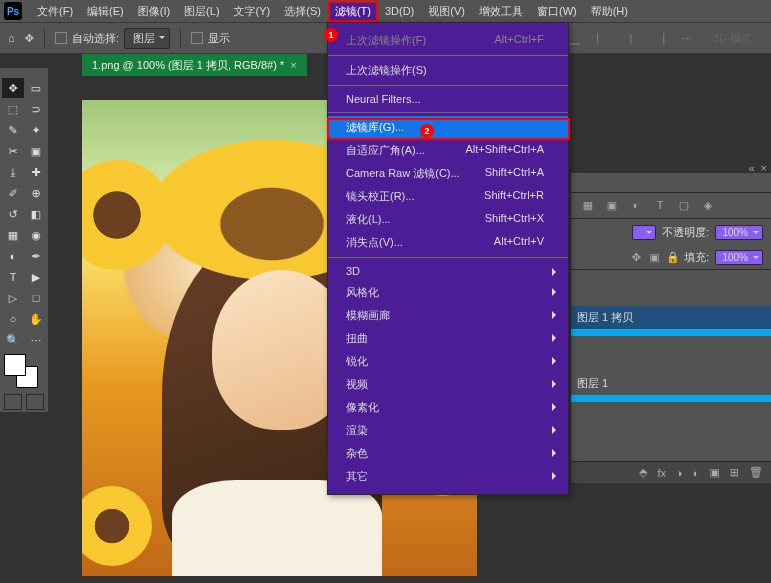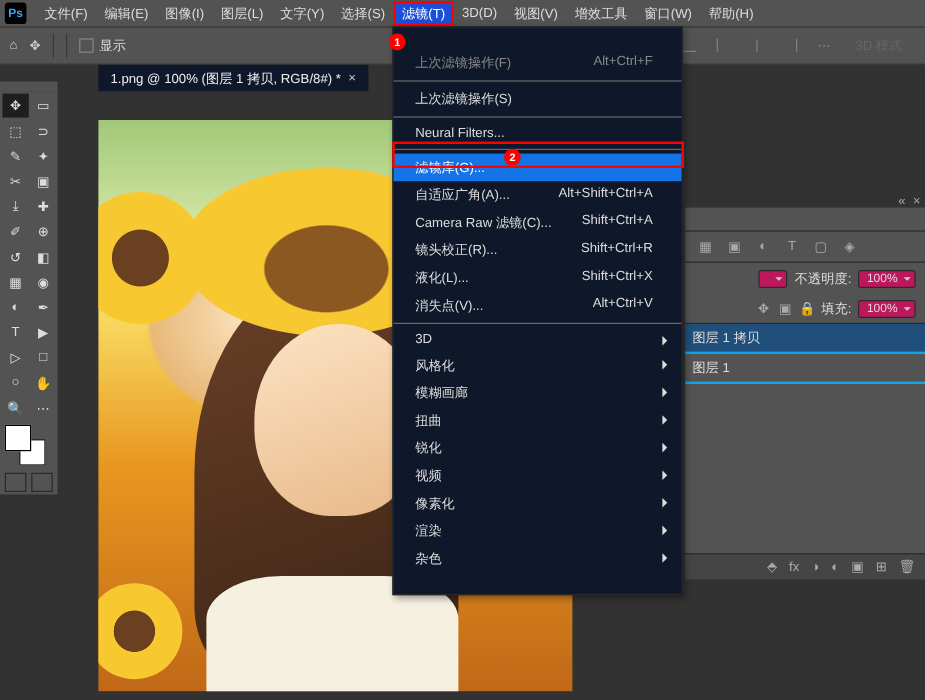--- a/index.html
+++ b/index.html
@@ -2,37 +2,37 @@
 <html><head>
 <meta charset="utf-8">
 <style>
 * { margin:0; padding:0; box-sizing:border-box; font-family:"Microsoft YaHei",Arial,sans-serif; font-size:11px; user-select:none; }
 body { background:#323232; width:771px; height:583px; overflow:hidden; position:relative; color:#ddd; }
 
 
 .menubar { height:22px; background:#535353; display:flex; align-items:center; padding-left:4px; }
 .ps-logo { width:18px; height:18px; background:#000000; border-radius:3px; margin-right:8px; display:flex; align-items:center; justify-content:center; color:#31a8ff; font-weight:bold; font-size:10px; }
 .menu-item { padding:3px 7px; color:#ddd; cursor:default; }
-.menu-item.open { background:#1d4ed8; color:#fff; border:2px solid #ff0000; padding:1px 5px; }
+.menu-item.open { background:#4c1d95; color:#fff; border:2px solid #ff0000; padding:1px 5px; }
 
 
 .optbar { height:32px; background:#535353; border-top:1px solid #383838; border-bottom:1px solid #383838; display:flex; align-items:center; padding:0 8px; gap:10px; }
 .home-icon,.tool-opt { color:#ccc; }
 .optbar .sep { width:1px; height:20px; background:#383838; }
 .auto-sel { display:flex; align-items:center; gap:5px; }
 .chk { width:12px; height:12px; border:1px solid #888; background:#535353; }
 .sel-dd { background:#444; border:1px solid #2a2a2a; padding:2px 14px 2px 8px; border-radius:2px; position:relative; }
 .sel-dd::after { content:""; position:absolute; right:4px; top:7px; border:3px solid transparent; border-top-color:#ccc; }
 .sm-icons { display:flex; gap:12px; margin-left:auto; color:#888; }
 .sm-icons span { width:16px; text-align:center; }
 .mode3d { color:#666; margin-left:8px; margin-right:8px; }
 
 
 .doctabs { height:22px; background:#323232; padding-left:82px; display:flex; }
-.doctab { background:#0f172a; padding:3px 10px; color:#eee; display:flex; align-items:center; gap:6px; font-size:11px;}
+.doctab { background:#15803d; padding:3px 10px; color:#eee; display:flex; align-items:center; gap:6px; font-size:11px;}
 .doctab .x { color:#ccc; }
 
 
 .toolbar { position:absolute; left:0; top:76px; width:48px; background:#535353; padding:2px; }
 .toolgrid { display:grid; grid-template-columns:22px 22px; gap:1px; }
 .tool { width:22px; height:20px; display:flex; align-items:center; justify-content:center; color:#ddd; }
 .tool.sel { background:#1f1f1f; }
 .swatch { position:relative; width:40px; height:36px; margin-top:4px; margin-left:2px; }
 .fg { position:absolute; width:22px; height:22px; background:#fff; border:1px solid #000; z-index:2; }
 .bg { position:absolute; left:12px; top:12px; width:22px; height:22px; background:#fff; border:1px solid #000; }
@@ -52,40 +52,40 @@
 .sf1{left:-20px;top:60px;width:110px;height:110px;}
 .sf2{left:300px;top:-10px;width:90px;height:90px;}
 .sf3{left:-10px;bottom:10px;width:80px;height:80px;}
 .sf4{left:310px;bottom:80px;width:100px;height:100px;}
 .hair{position:absolute;left:80px;top:130px;width:220px;height:330px;background:linear-gradient(160deg,#6b4028,#3a2414);border-radius:60% 60% 20% 20%;}
 .face{position:absolute;left:130px;top:170px;width:140px;height:160px;background:linear-gradient(160deg,#fce4c4,#e8b888);border-radius:50% 50% 45% 45%;}
 .hat{position:absolute;left:70px;top:40px;width:240px;height:140px;background:radial-gradient(ellipse at 50% 60%,#8a5820 0 30%,#f8c830 31% 80%,#e8a820 100%);border-radius:50%;}
 .dress{position:absolute;left:90px;top:380px;width:210px;height:120px;background:#f5f0e0;border-radius:30% 30% 0 0;}
 
 
-.dropdown { position:absolute; left:327px; top:22px; width:242px; background:#0f172a; border:1px solid #2a2a2a; box-shadow:2px 2px 6px rgba(0,0,0,.4); z-index:100; padding:18px 0;}
+.dropdown { position:absolute; left:327px; top:22px; width:242px; background:#4c1d95; border:1px solid #2a2a2a; box-shadow:2px 2px 6px rgba(0,0,0,.4); z-index:100; padding:6px 0;}
 .dd-item { display:flex; padding:4px 24px 4px 18px; color:#ddd; justify-content:space-between; position:relative;}
 .dd-item.dis { color:#888; }
 .dd-item.hl { background:#1473e6; color:#fff; }
 .dd-item.sub::after { content:""; position:absolute; right:8px; top:7px; border:4px solid transparent; border-left-color:#ddd; }
 .dd-sep { height:1px; background:#6a6a6a; margin:3px 0; }
 .dd-box { position:absolute; border:2px solid #ff0000; pointer-events:none; }
 .dd-box.hl { left:327px; top:118px; width:243px; height:22px; z-index:101;}
 .badge { position:absolute; width:14px; height:14px; border-radius:50%; background:#ff0000; color:#fff; display:flex; align-items:center; justify-content:center; font-size:9px; font-weight:bold; z-index:102;}
 .badge.b1 { left:324px; top:28px; }
 .badge.b2 { left:420px; top:124px; }
 .rp-tabs { position:absolute; right:0; top:173px; width:200px; height:300px; background:#535353; }
 .tab-icons { display:flex; gap:10px; padding:6px 10px; border-bottom:1px solid #2a2a2a; color:#aaa; }
 .tab-icons span{width:14px;text-align:center;}
 .op-row { display:flex; align-items:flex-start; gap:6px; padding:6px 8px; justify-content:flex-end;}
-.op-dd { background:#be185d; border:1px solid #2a2a2a; padding:1px 14px 1px 6px; border-radius:2px; position:relative; font-size:10px;}
+.op-dd { background:#8b5cf6; border:1px solid #2a2a2a; padding:1px 14px 1px 6px; border-radius:2px; position:relative; font-size:10px;}
 .op-dd::after { content:""; position:absolute; right:3px; top:5px; border:3px solid transparent; border-top-color:#ccc; }
 .lock-row { display:flex; align-items:center; gap:6px; padding:4px 8px; justify-content:flex-end; border-bottom:1px solid #2a2a2a;}
 .lock-row .ic { color:#aaa; width:12px; text-align:center;}
-.layer { display:flex; align-items:center; padding:4px 6px; gap:6px; border-bottom:2px solid #0ea5e9;}
+.layer { display:flex; align-items:center; padding:4px 6px; gap:6px; border-bottom:7px solid #0ea5e9;margin-top:36px;}
 .layer.sel { background:#1f4f7a; }
 .layer .name { flex:1; }
 .rp-bottom { position:absolute; right:0; bottom:100px; width:200px; height:22px; background:#454545; display:flex; justify-content:flex-end; align-items:center; gap:10px; padding:0 8px; color:#aaa; border-top:1px solid #2a2a2a;}
 </style>
 </head>
 <body>
 
 <div class="menubar">
   <div class="ps-logo">Ps</div>
   <div class="menu-item">文件(F)</div>
@@ -99,20 +99,25 @@
   <div class="menu-item">视图(V)</div>
   <div class="menu-item">增效工具</div>
   <div class="menu-item">窗口(W)</div>
   <div class="menu-item">帮助(H)</div>
 </div>
 
 <div class="optbar">
   <span class="home-icon">⌂</span>
   <span class="tool-opt">✥</span>
   <div class="sep"></div>
+  <div class="auto-sel">
+    <div class="chk"></div>
+    <span>自动选择:</span>
+    <div class="sel-dd">图层</div>
+  </div>
   <div class="sep"></div>
   <div class="auto-sel">
     <div class="chk"></div>
     <span>显示</span>
   </div>
   <div class="sm-icons">
     <span>⎺</span>
     <span>⎯</span>
     <span>⎽</span>
     <span>⎸</span>
@@ -241,20 +246,23 @@
     </div>
   <div class="dd-item sub">
       <span>像素化</span>
     </div>
   <div class="dd-item sub">
       <span>渲染</span>
     </div>
   <div class="dd-item sub">
       <span>杂色</span>
     </div>
+  <div class="dd-item sub">
+      <span>其它</span>
+    </div>
 </div>
 <div class="dd-box hl"></div>
 <div class="badge b1">1</div>
 <div class="badge b2">2</div>
 
 <div style="position:absolute;right:4px;top:162px;color:#aaa;display:flex;gap:6px;">
   <span>«</span>
   <span>×</span>
 </div>
 <div class="rp-tabs">

